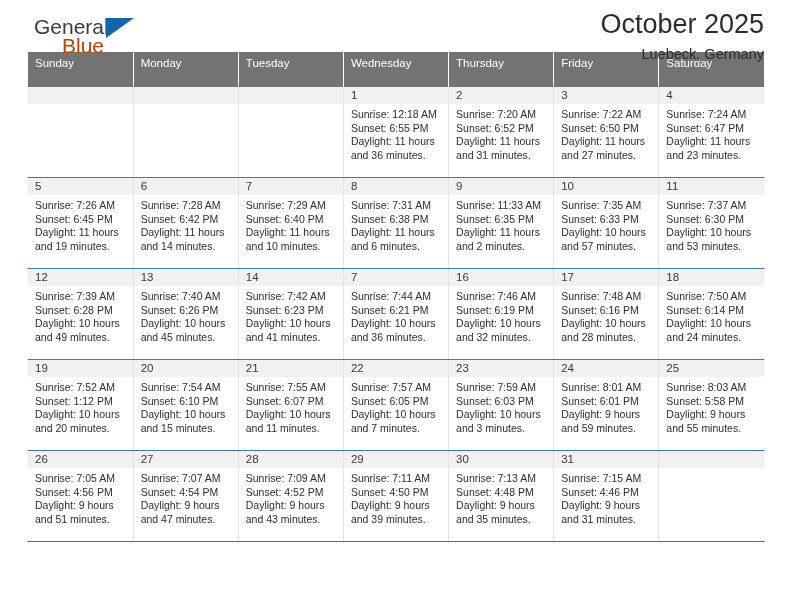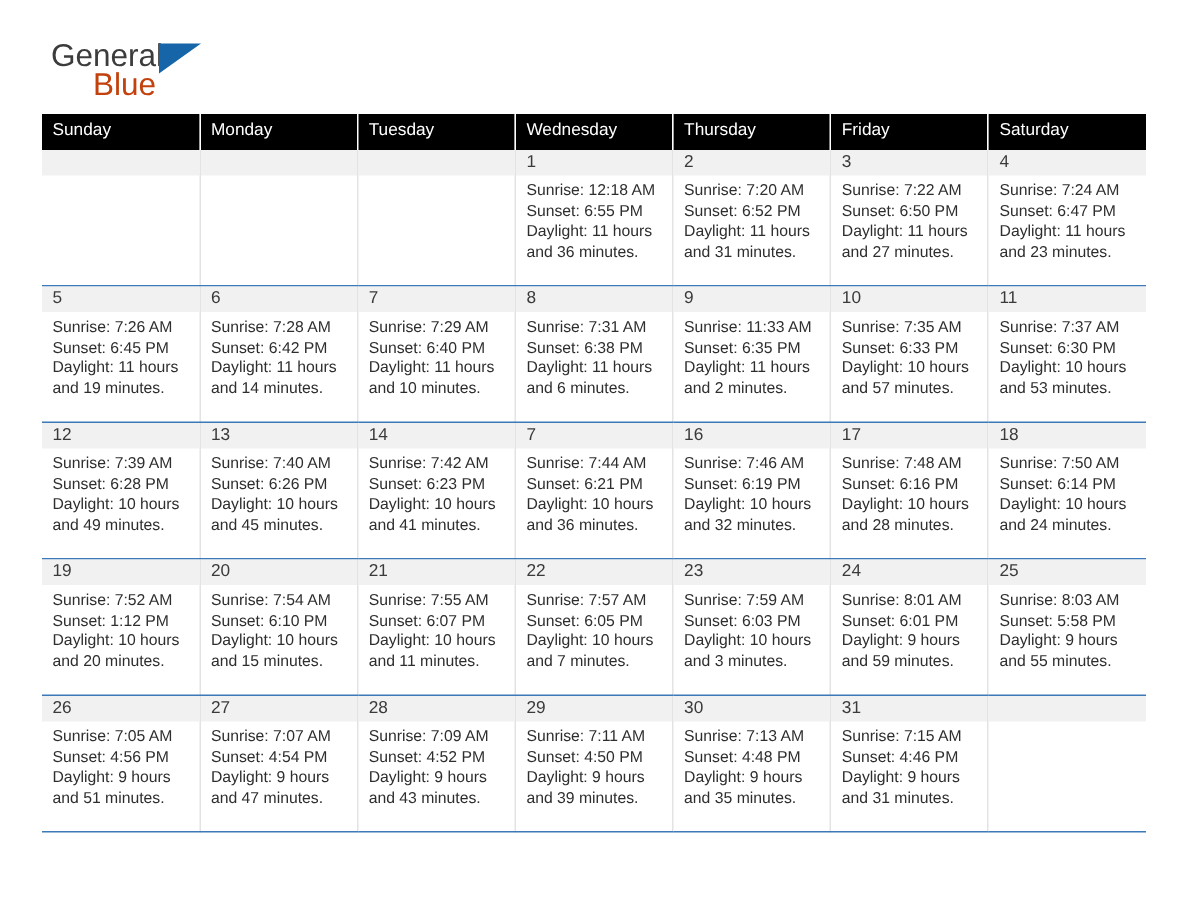--- a/index.html
+++ b/index.html
@@ -18,23 +18,23 @@
     position: relative;
     width: 792px;
     height: 612px;
     box-sizing: border-box;
     padding: 0 28px;
   }
 
   
   .top-bar {
     position: relative;
-    height: 76px;
+    height: 52px;
     display: flex;
-    align-items: flex-start;
+    align-items: center;
     justify-content: space-between;
   }
   .brand {
     position: relative;
     margin-top: 26px;
     width: 130px;
     height: 48px;
   }
   .brand-general {
     position: absolute;
@@ -81,26 +81,26 @@
     font-family: "Liberation Sans", sans-serif;
   }
 
   
   .calendar {
     width: 736px;
     border-collapse: collapse;
     table-layout: fixed;
   }
   .calendar th {
-    background: #000000;
+    background: #737373;
     color: #ffffff;
     font-weight: normal;
     font-size: 11.5px;
     text-align: left;
-    padding: 5px 0 7px 7px;
+    padding: 5px 0 18px 7px;
     border-right: 1px solid #ffffff;
     font-family: "Liberation Sans", sans-serif;
   }
   .calendar th:last-child { border-right: none; }
 
   .calendar td {
     vertical-align: top;
     padding: 0;
     border-right: 1px solid #e3e3e3;
     border-bottom: 1px solid #3b79b8;
@@ -136,20 +136,24 @@
 <div class="page">
 
   <div class="top-bar">
 
     <div class="brand">
       <span class="brand-general">General</span>
       <span class="brand-flag"></span>
       <span class="brand-blue">Blue</span>
     </div>
 
+    <div class="title-block">
+      <div class="cal-title">October 2025</div>
+      <div class="cal-subtitle">Luebeck, Germany</div>
+    </div>
 
   </div>
 
   <table class="calendar">
     <thead>
       <tr>
         <th>Sunday</th>
         <th>Monday</th>
         <th>Tuesday</th>
         <th>Wednesday</th>

